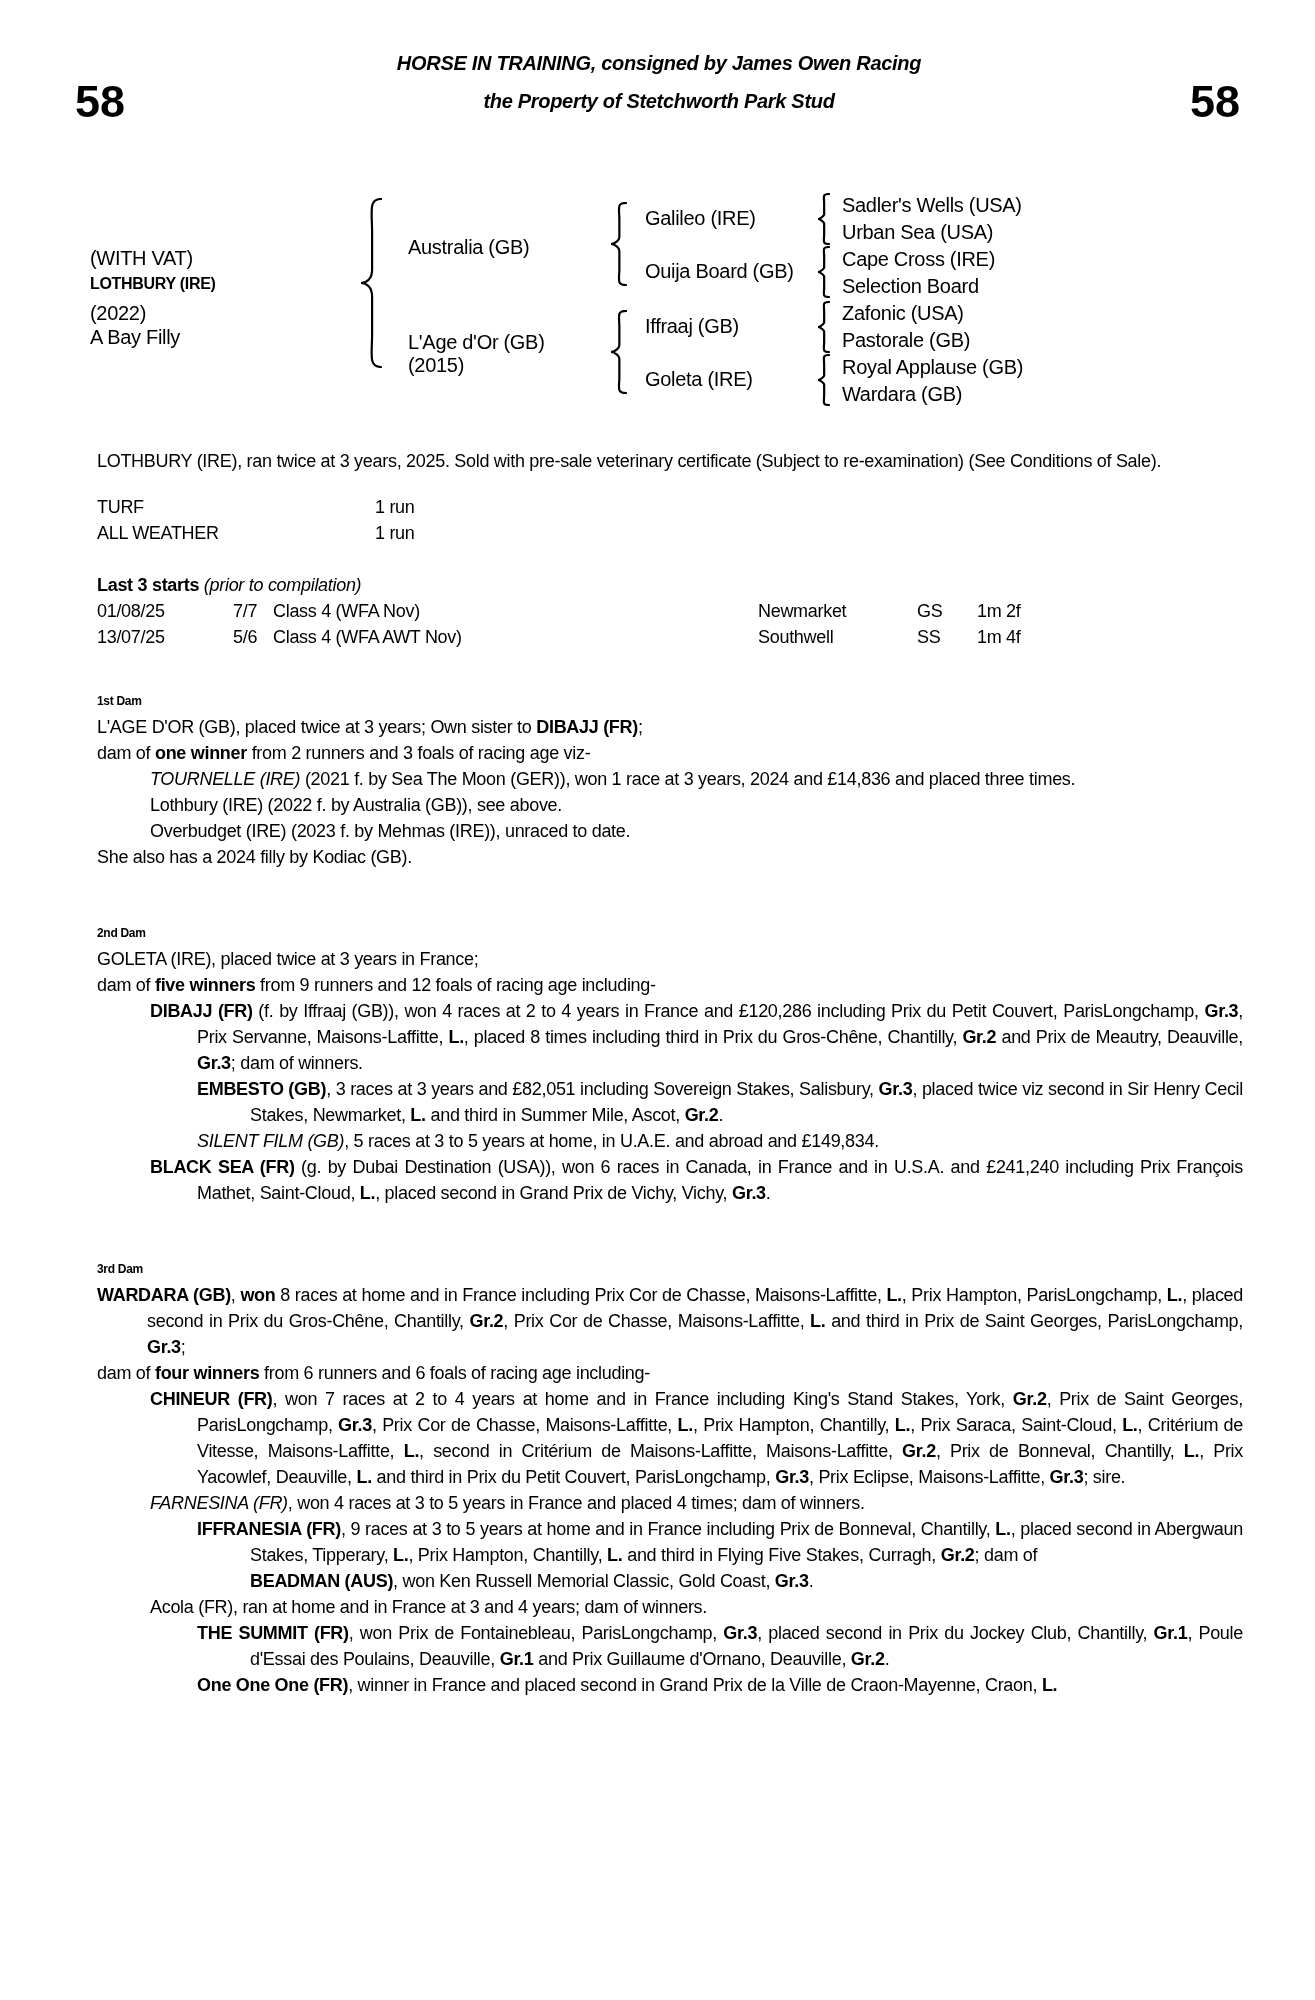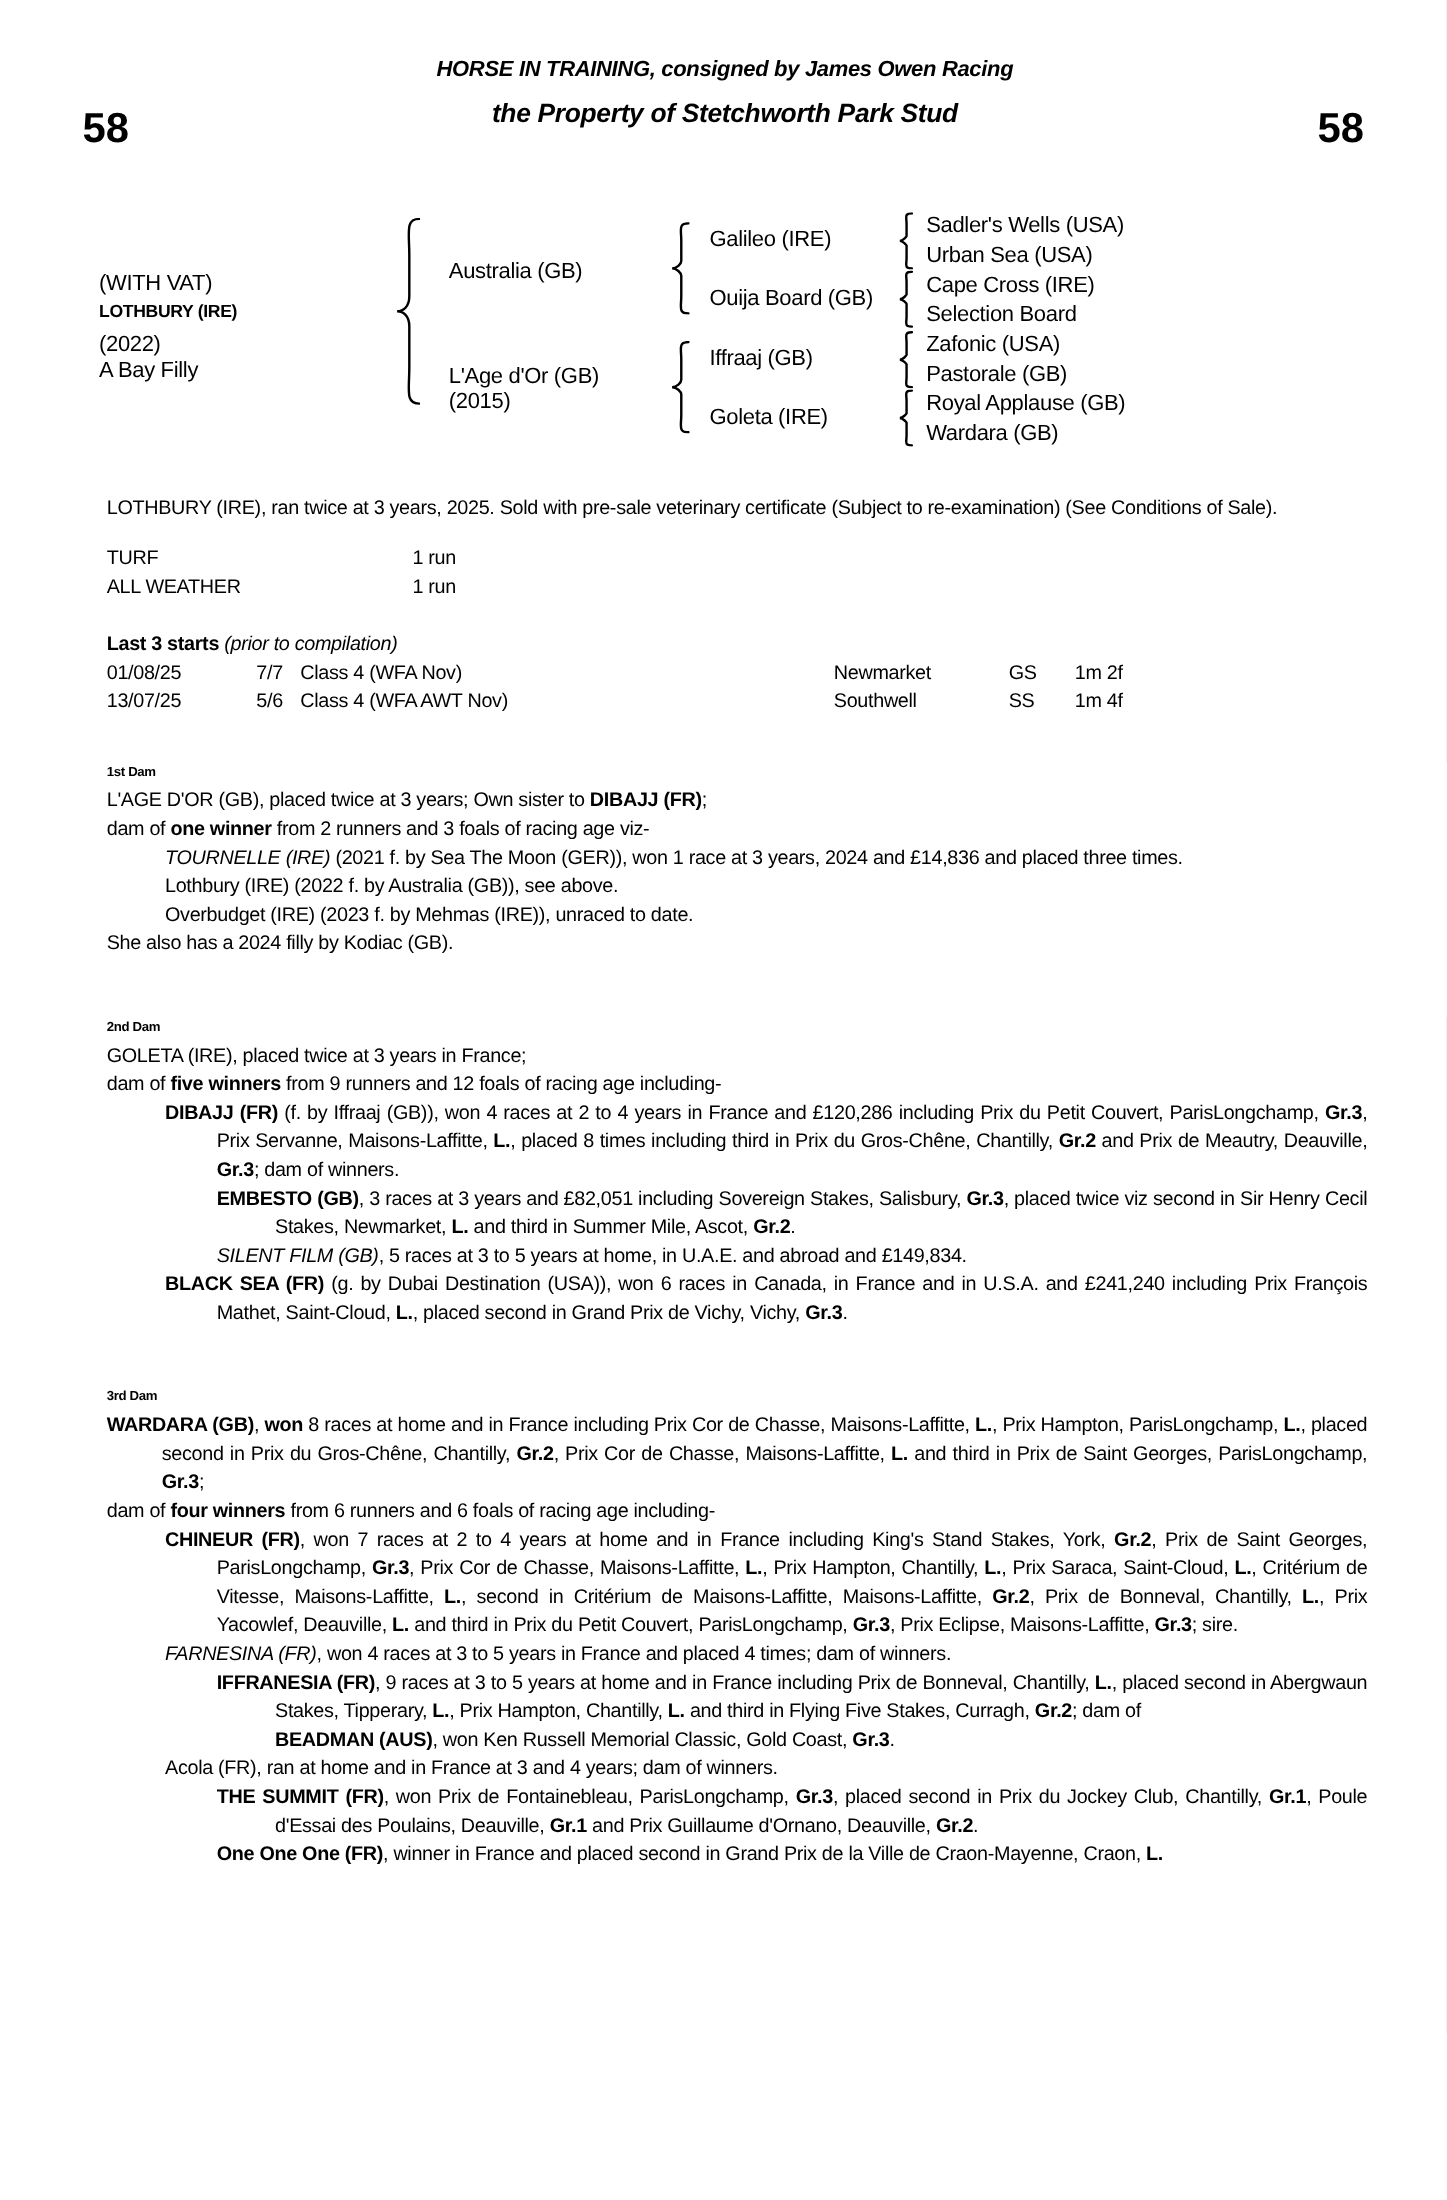--- a/index.html
+++ b/index.html
@@ -10,22 +10,22 @@
     background:#ffffff;
     font-family:"Liberation Sans",sans-serif;
     color:#000;
     letter-spacing:-0.3px;
     overflow:hidden;
   }
   
   .hline1{position:absolute;top:52px;left:75px;width:1168px;text-align:center;
           font-style:italic;font-weight:bold;font-size:20px;}
   .hline2{position:absolute;top:90px;left:75px;width:1168px;text-align:center;
-          font-style:italic;font-weight:bold;font-size:24px;}
-  .lot{position:absolute;top:96px;font-size:38px;font-weight:bold;letter-spacing:0;}
+          font-style:italic;font-weight:bold;font-size:20px;}
+  .lot{position:absolute;top:76px;font-size:45px;font-weight:bold;letter-spacing:0;}
   .lot-left{left:75px;}
   .lot-right{right:75px;}
   
   .pedigree{position:absolute;top:0;left:0;width:1315px;height:420px;font-size:20px;}
   .ped-item{position:absolute;white-space:nowrap;line-height:26px;}
   .subject{left:90px;}
   .subject-name{font-weight:bold;font-size:16px;}
   .parent{left:408px;}
   .gp{left:645px;}
   .gg{left:842px;}

